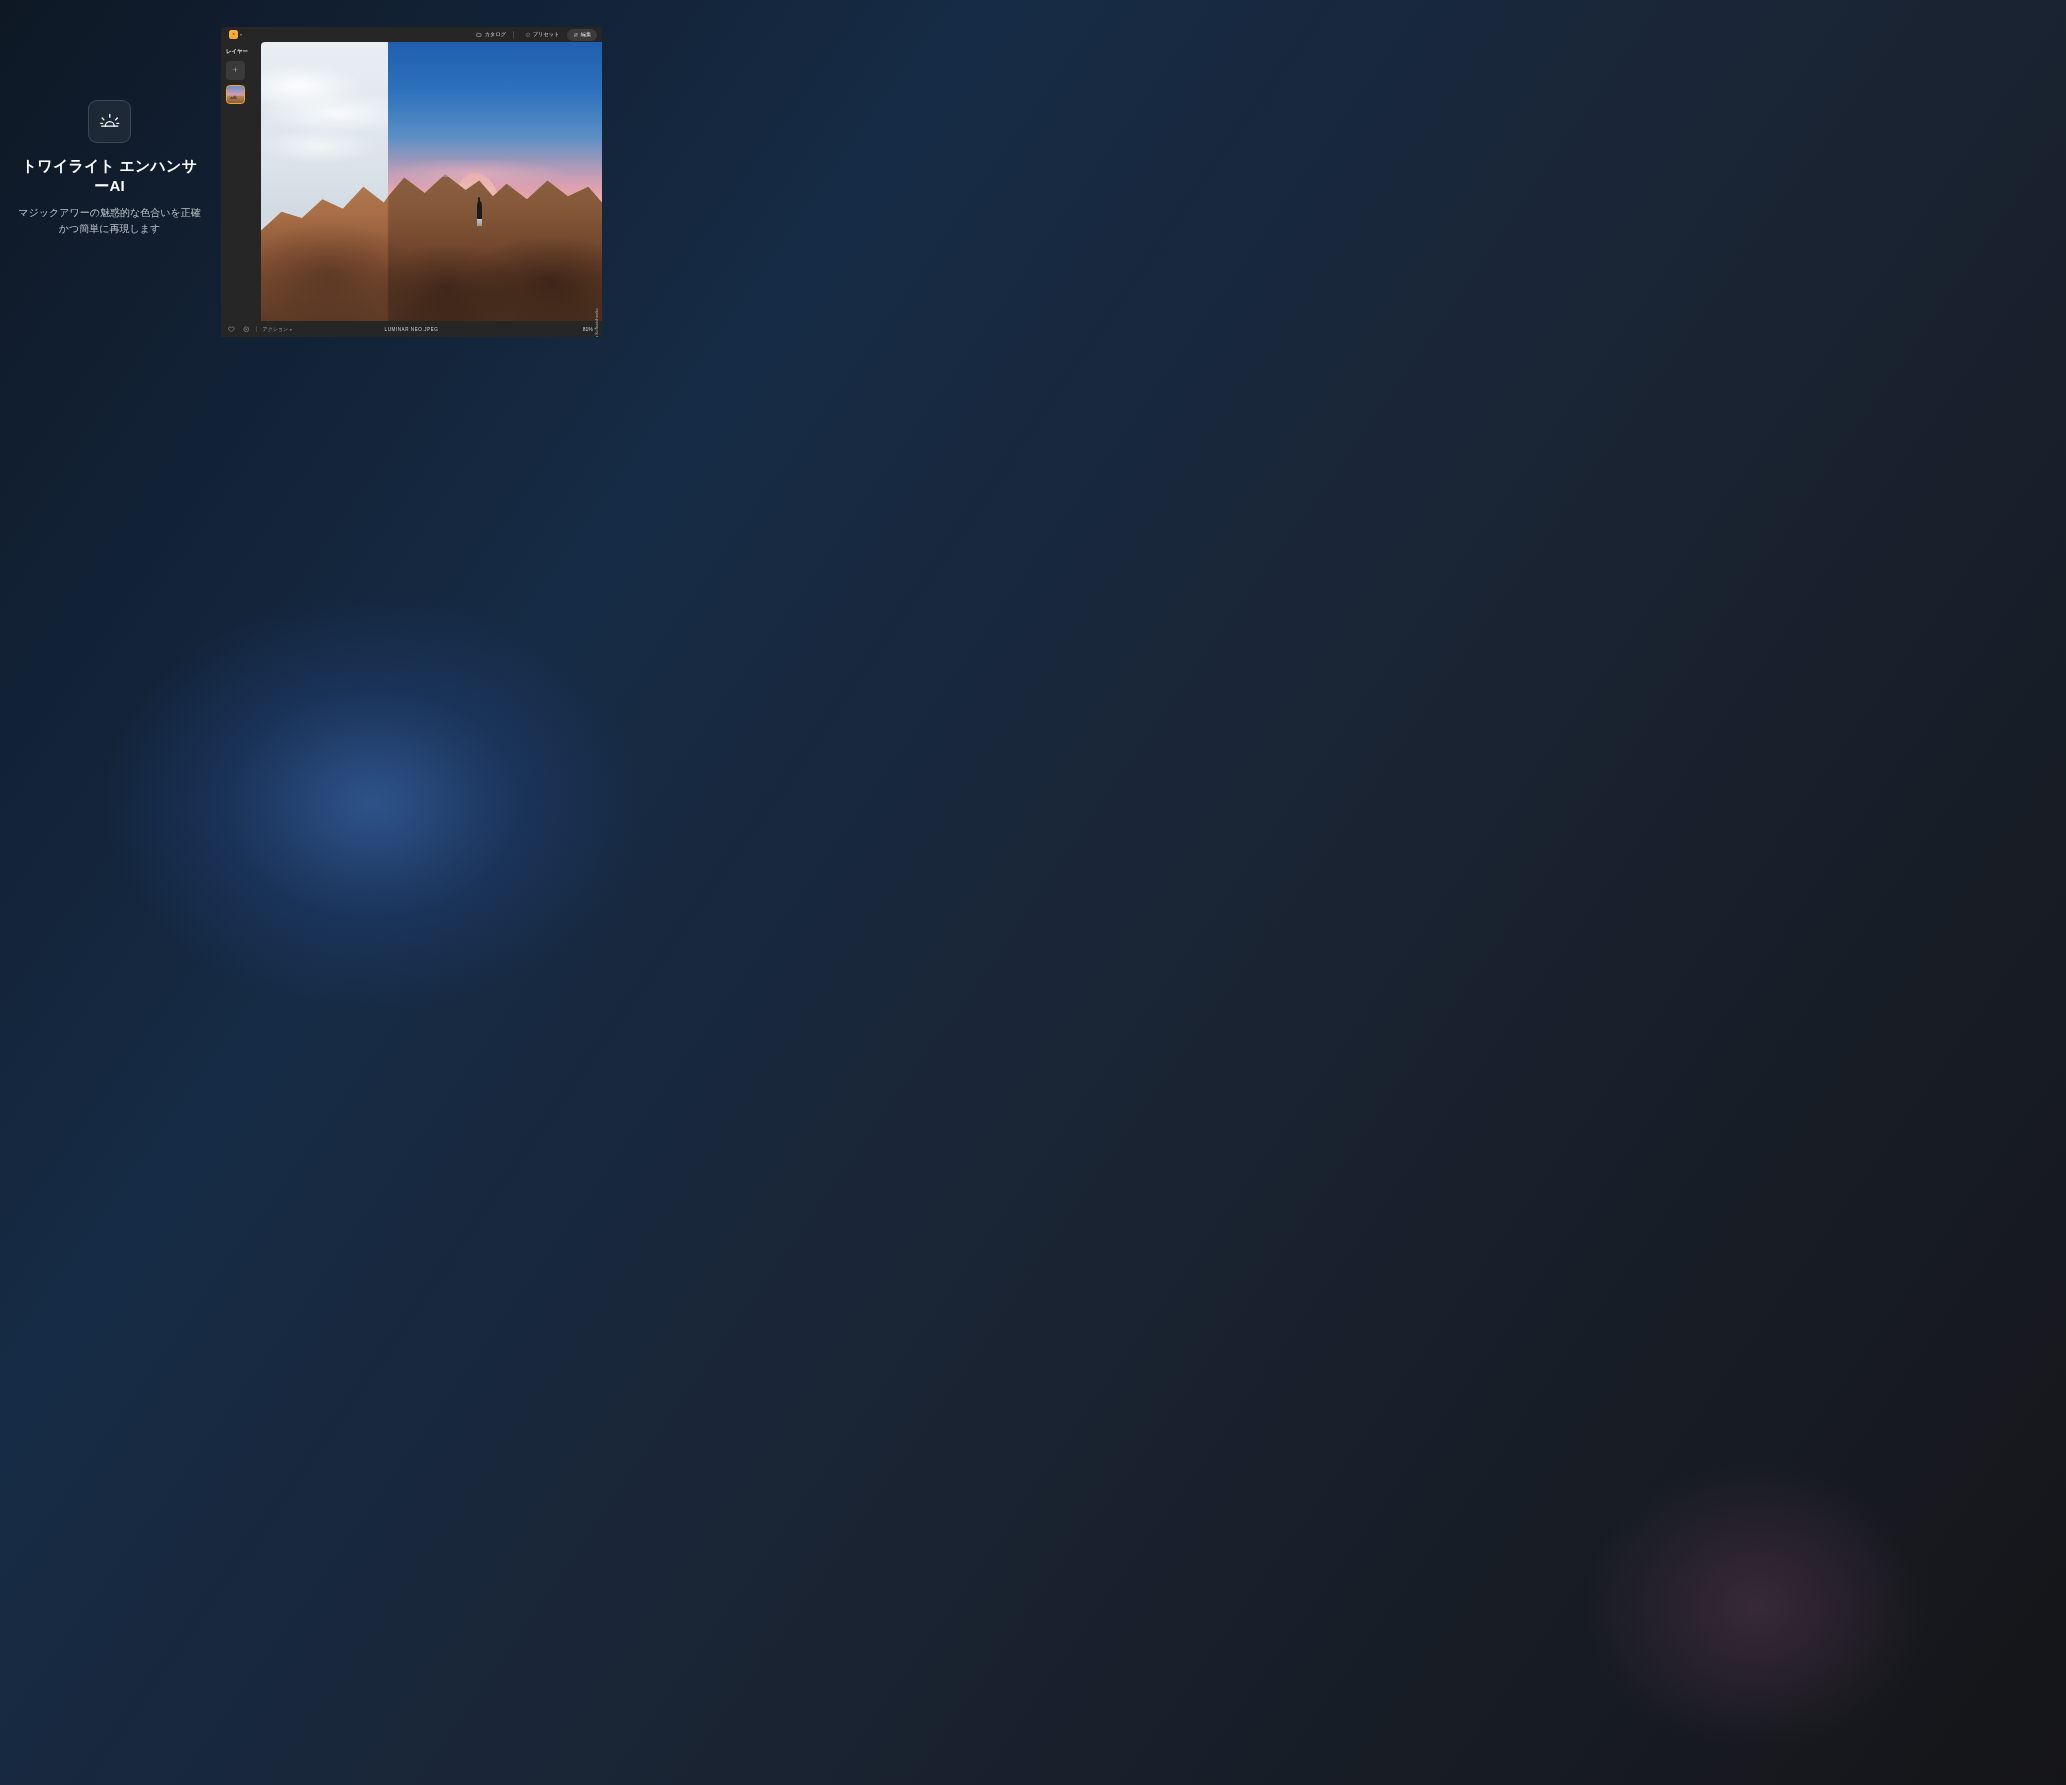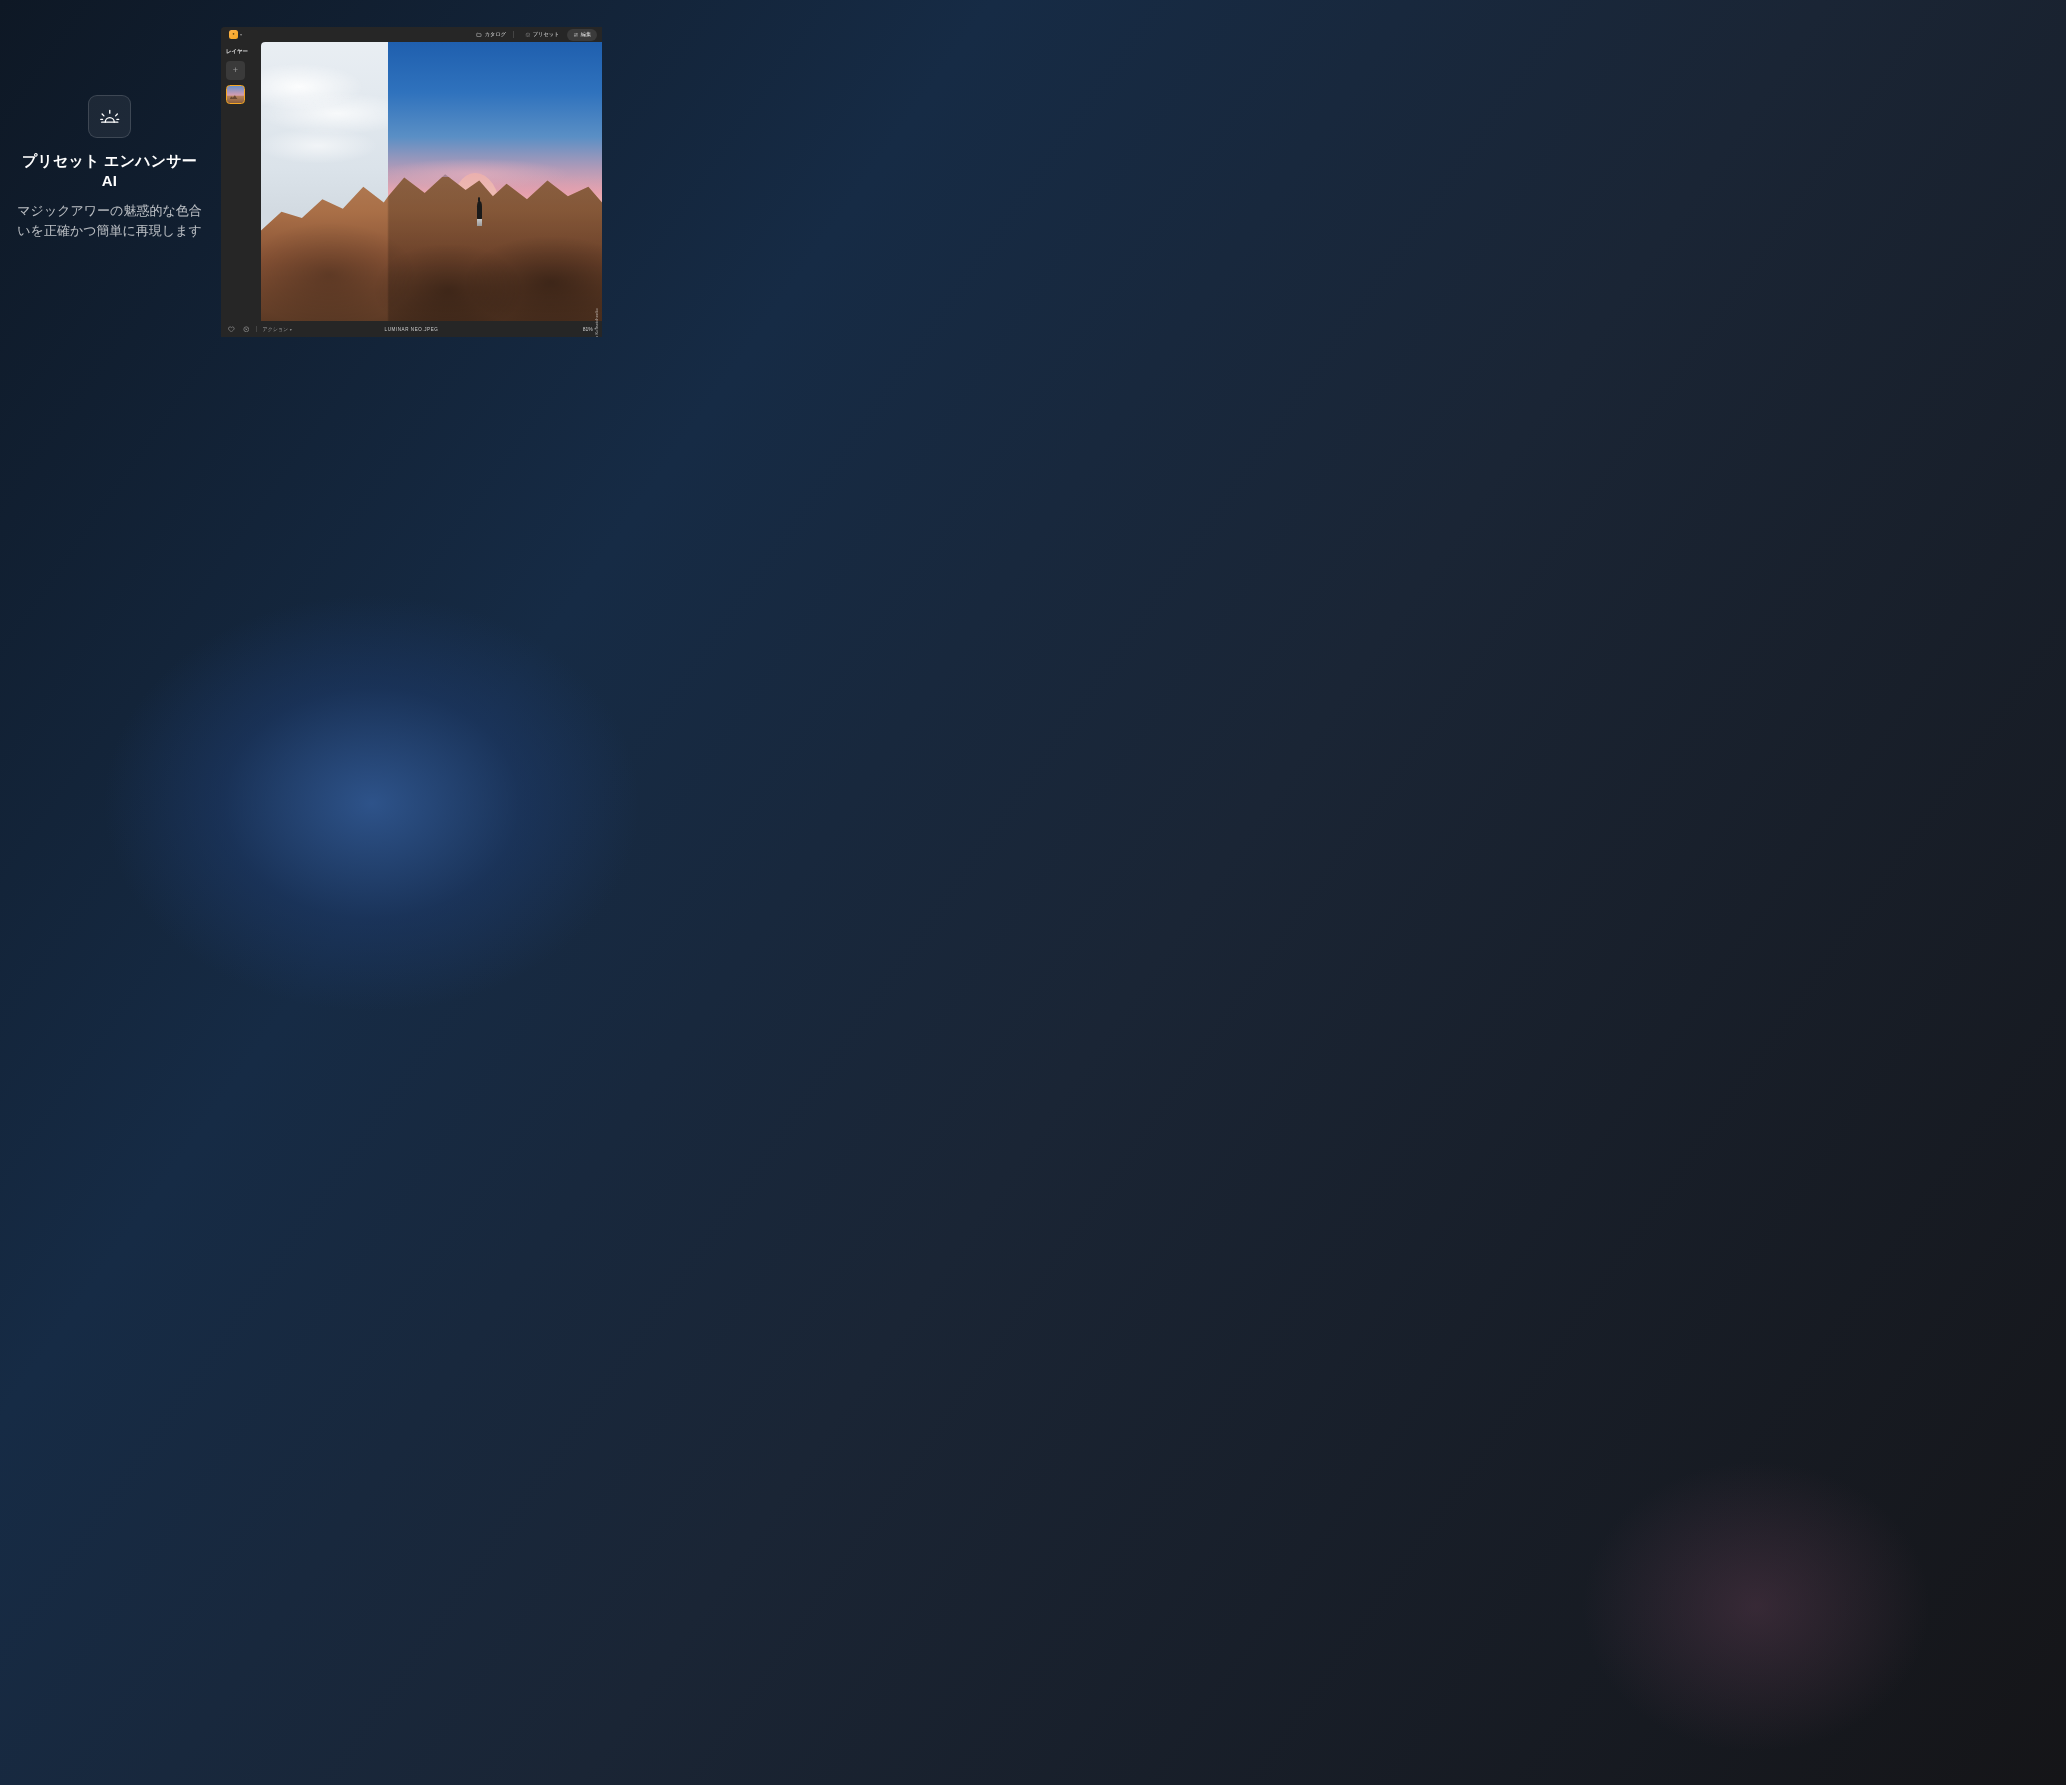--- a/index.html
+++ b/index.html
@@ -50,21 +50,21 @@
 .promo-icon-box svg { width:21.5px; height:21.5px; }
 .promo-title {
   font-size:15px;
   font-weight:700;
   color:var(--white);
   line-height:1.35;
   margin-bottom:9px;
   letter-spacing:0.2px;
 }
 .promo-sub {
-  font-size:13px;
+  font-size:10px;
   color:rgba(255,255,255,0.72);
   line-height:1.6;
 }
 
 
 .app {
   position:absolute;
   left:221px;
   top:27px;
   right:0;
@@ -308,21 +308,21 @@
     <svg viewBox="0 0 48 48" fill="none" stroke="#ffffff" stroke-width="3" stroke-linecap="round">
       <path d="M6 36 h36"></path>
       <path d="M14 36 a10 10 0 0 1 20 0"></path>
       <path d="M24 16 v-6"></path>
       <path d="M11 22 l-4 -4"></path>
       <path d="M37 22 l4 -4"></path>
       <path d="M4 30 h4"></path>
       <path d="M40 30 h4"></path>
     </svg>
   </div>
-  <div class="promo-title">プリセット エンハンサーAI</div>
+  <div class="promo-title">トワイライト エンハンサーAI</div>
   <div class="promo-sub">マジックアワーの魅惑的な色合いを正確かつ簡単に再現します</div>
 </div>
 
 <div class="app">
 
   <div class="topbar">
     <div class="logo-btn">
       <span class="logo-badge">
         <svg viewBox="0 0 24 24" fill="#3a2a00">
             <path d="M12 3l1.5 4.5L18 9l-4.5 1.5L12 15l-1.5-4.5L6 9l4.5-1.5z"></path>

